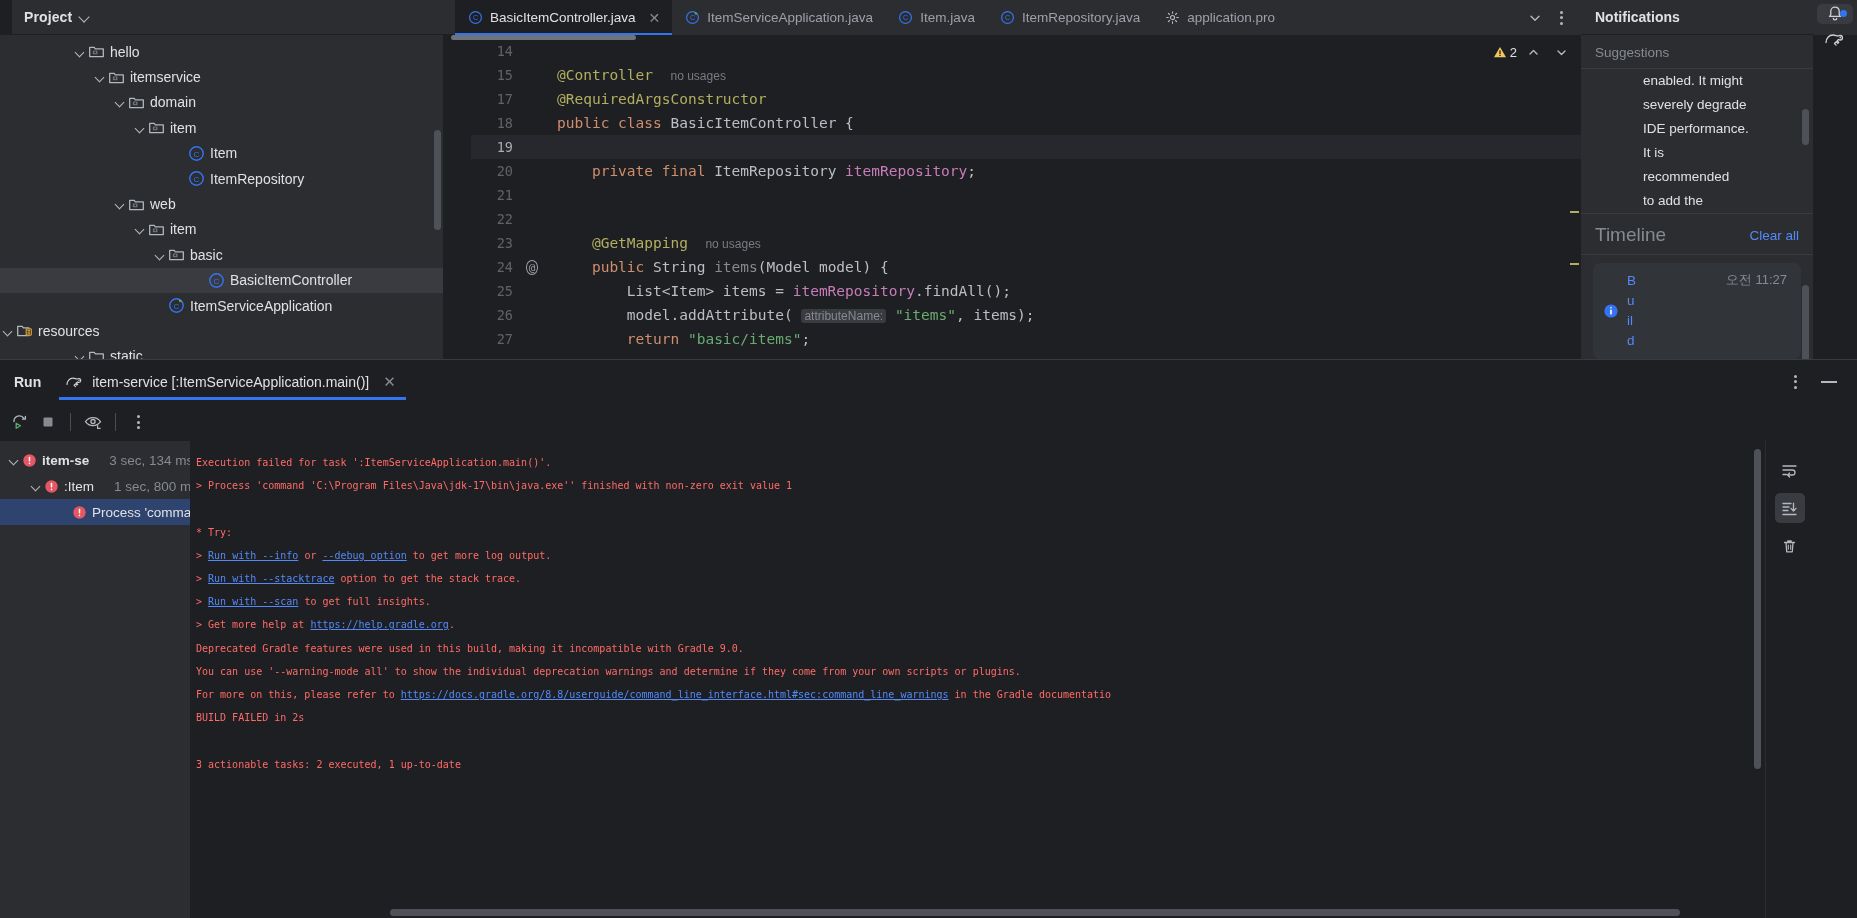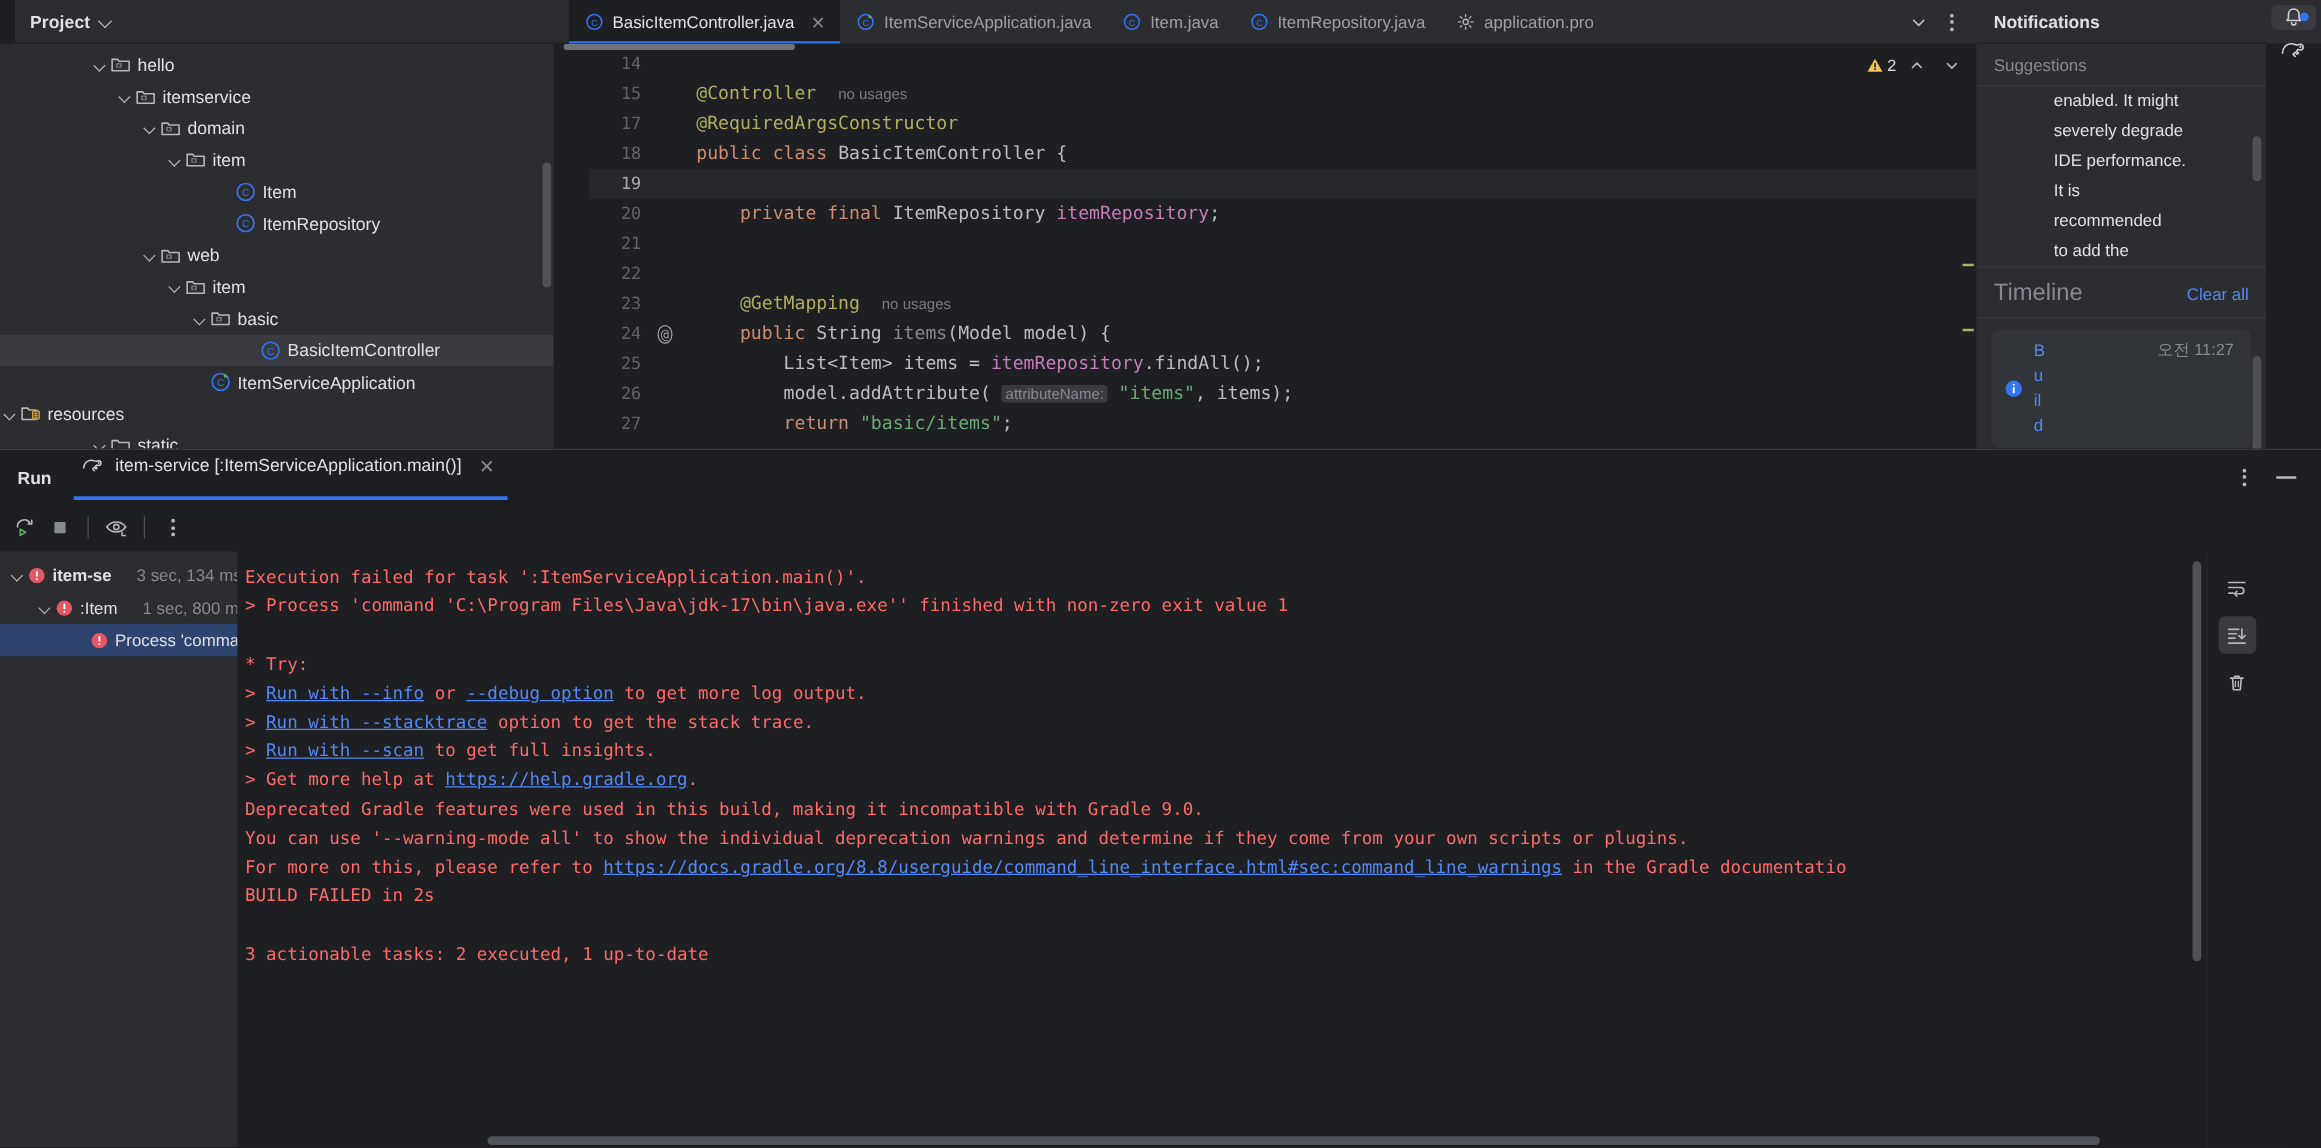--- a/index.html
+++ b/index.html
@@ -161,21 +161,21 @@
   .notif-scroll { position:absolute; right:4px; top:250px; width:7px; height:105px; border-radius:4px; background:#4e5157;}
 
   
   .run-panel { flex: 1 1 auto; background:#1e1f22; display:flex; flex-direction:column; position:relative; }
   .run-head {
     height: 44px; flex:0 0 44px; display:flex; align-items:center; background:#1e1f22;
     border-top:1px solid #393b40; position:relative;
   }
   .run-head .run-label { font-size:14px; font-weight:bold; color:#dfe1e5; padding: 0 18px 0 14px; }
   .run-tab {
-    display:flex; align-items:flex-start; gap:8px; height:36px; padding: 0 10px 0 6px;
+    display:flex; align-items:center; gap:8px; height:36px; padding: 0 10px 0 6px;
     font-size:14px; color:#dfe1e5; position:relative;
   }
   .run-tab::after { content:""; position:absolute; left:0; right:0; bottom:0; height:3px; background:#3574f0; }
   .run-tab .rt-x { color:#868a91; font-size:15px; margin-left:6px; }
   .run-head-right { margin-left:auto; display:flex; align-items:center; gap:10px; padding-right:16px; }
   .minus { width:16px; height:2px; background:#b4b8bf; display:block; }
 
   .run-toolbar {
     height: 38px; flex:0 0 38px; display:flex; align-items:center; gap:4px; padding-left:8px;
     background:#1e1f22;
@@ -192,21 +192,21 @@
   .rt-arrow.open::after{
     content:""; position:absolute; left:4px; top:5px; width:6px; height:6px;
     border-right:1.5px solid #b4b8bf; border-bottom:1.5px solid #b4b8bf; transform:rotate(45deg);
   }
   .err-ic { width:15px; height:15px; flex:0 0 15px; margin-right:5px; }
   .rt-name { font-weight:bold; }
   .rt-time { color:#868a91; font-weight:normal; margin-left:20px; }
 
   .console {
     flex:1 1 auto; position:relative; overflow:hidden; background:#1e1f22;
-    font-family:"DejaVu Sans Mono", monospace; font-size:14px; line-height:23.2px;
+    font-family:"DejaVu Sans Mono", monospace; font-size:10px; line-height:23.2px;
     padding: 10px 0 0 6px;
   }
   .cons-line { white-space:pre; color:#ff6b68; }
   .cons-line .lnk { color:#548af7; text-decoration:underline; }
   .cons-scroll-v { position:absolute; right:4px; top:8px; width:7px; height:320px; background:#4e5157; border-radius:4px; }
   .cons-scroll-h { position:absolute; left:0; bottom:2px; height:7px; width:100%; }
   .cons-scroll-h i { position:absolute; left:200px; width:1290px; height:7px; background:#4e5157; border-radius:4px; display:block; }
 
   .console-side {
     width: 48px; flex:0 0 48px; background:#1e1f22; display:flex; flex-direction:column;

